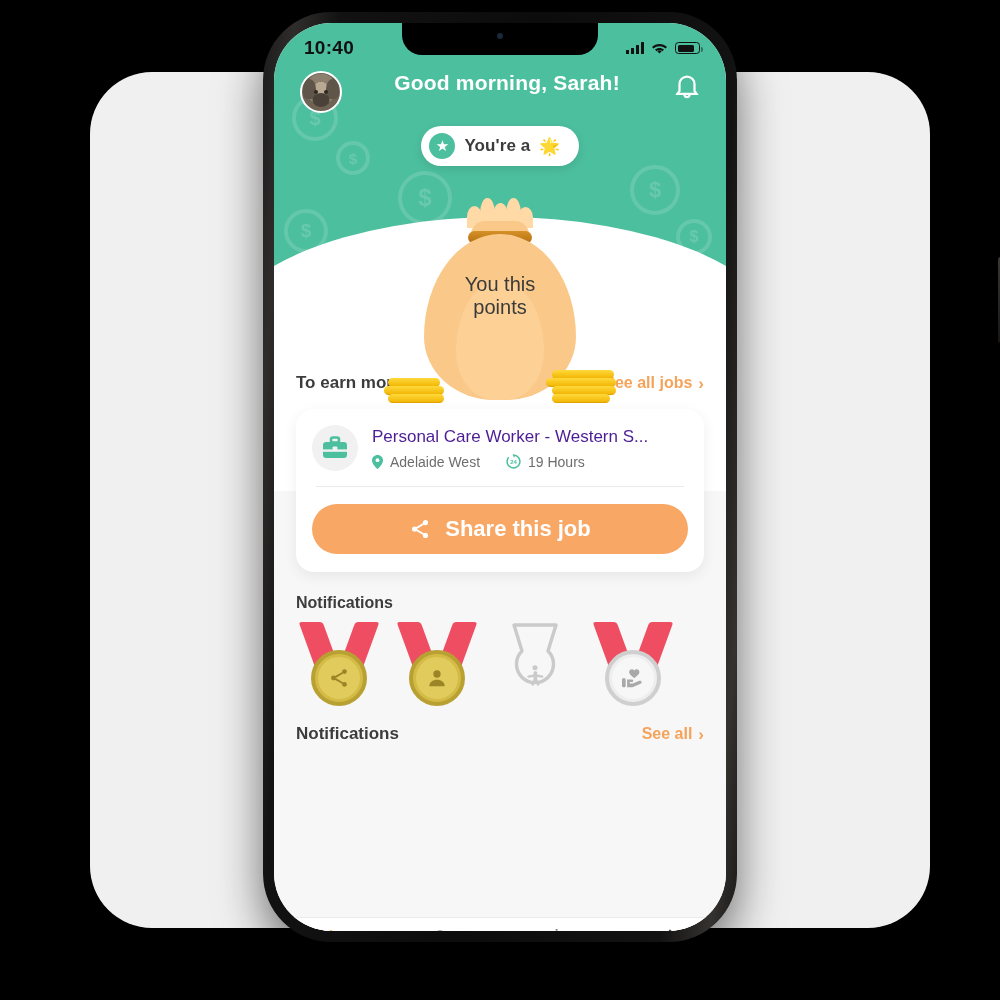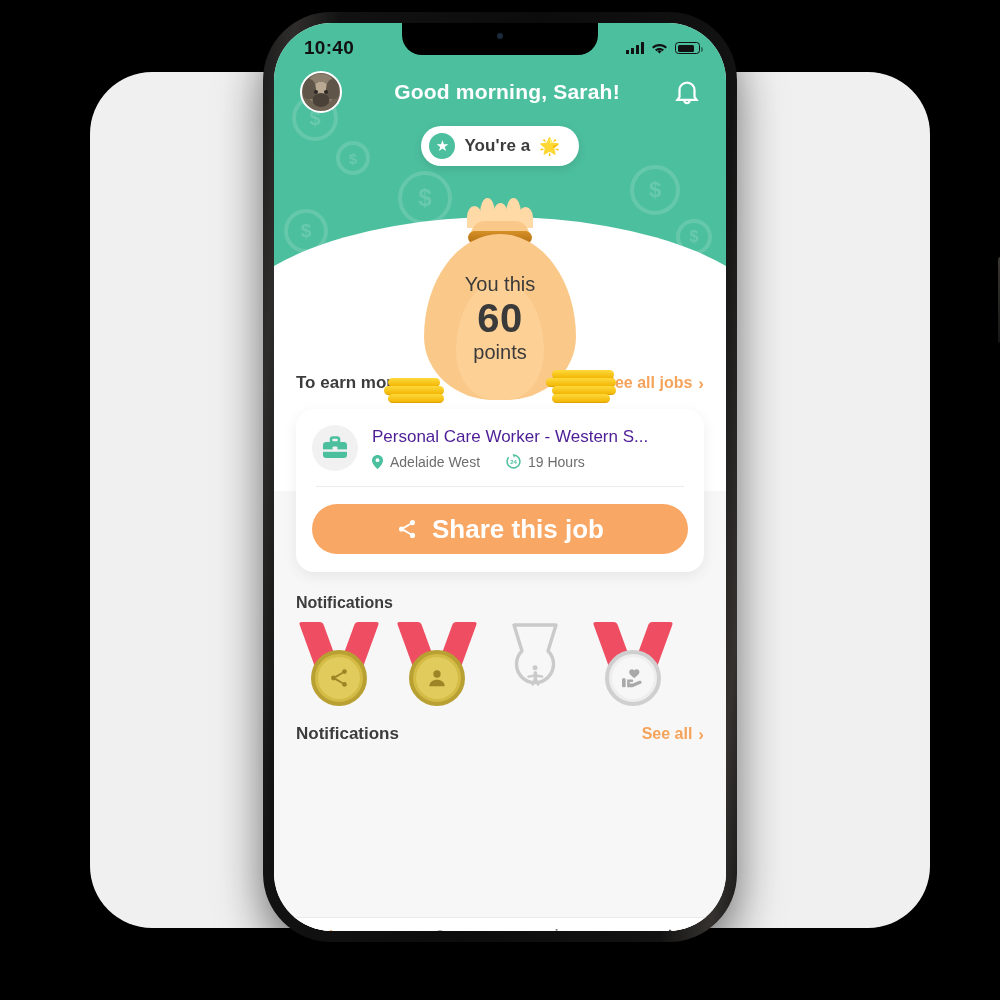--- a/index.html
+++ b/index.html
@@ -66,21 +66,21 @@
   .status-icons{ display:flex; align-items:center; gap:7px; }
   .bars{ display:flex; align-items:flex-end; gap:2px; height:12px; }
   .bars i{ display:block; width:3px; background:#111; border-radius:.5px; }
   .battery{ width:25px; height:12px; border:1.6px solid #111; border-radius:3.5px; position:relative; padding:1.5px; }
   .battery::after{ content:""; position:absolute; right:-4px; top:3.5px; width:2px; height:5px;
                    background:rgba(17,17,17,.45); border-radius:0 2px 2px 0; }
   .battery b{ display:block; height:100%; width:80%; background:#111; border-radius:1.5px; }
 
   
   .greeting-row{
-    position:relative; z-index:30; display:flex; align-items:center;
+    position:relative; z-index:30; display:flex; 
     padding:4px 24px 0 26px; gap:16px;
   }
   .avatar{
     width:42px; height:42px; border-radius:50%; border:2.5px solid #fff;
     overflow:hidden; flex:none; position:relative;
     background:radial-gradient(circle at 50% 42%, #b9a892 0 24%, #8d7f6d 25% 52%, #6f6354 53% 100%);
   }
   .avatar .ear-l,.avatar .ear-r{ position:absolute; top:6px; width:13px; height:20px; background:#5f5548; border-radius:60% 60% 40% 40%; }
   .avatar .ear-l{ left:1px; } .avatar .ear-r{ right:1px; }
   .avatar .muzzle{ position:absolute; left:50%; top:52%; transform:translateX(-50%);
@@ -165,21 +165,21 @@
     font-size:17px; color:#4c1d95; white-space:nowrap; overflow:hidden;
     text-overflow:ellipsis; margin-bottom:7px;
   }
   .job-meta{ display:flex; align-items:center; gap:26px; color:#6d6d6d; font-size:14px; }
   .meta{ display:flex; align-items:center; gap:7px; }
   .divider{ height:1px; background:#ececec; margin:15px 4px 0; }
   .share-btn{
     margin:17px 0 0; height:50px; border-radius:26px;
     background:#f8a765; border:none; width:100%;
     display:flex; align-items:center; justify-content:center; gap:14px;
-    color:#fff; font-size:26px; font-weight:bold; cursor:pointer;
+    color:#fff; font-size:22px; font-weight:bold; cursor:pointer;
     font-family:"Liberation Sans", sans-serif;
   }
 
   .section-title{ padding:0 22px; margin-top:22px; font-size:16px; font-weight:bold; color:#3c3c3c; }
   .medals{ display:flex; padding:10px 18px 0; gap:4px; }
   .medal{ width:94px; height:86px; position:relative; }
   .ribbon{ position:absolute; top:0; left:50%; transform:translateX(-50%); width:80px; height:44px; }
   .ribbon i{ position:absolute; top:0; width:24px; height:46px; background:#ef4d62; }
   .ribbon i.l{ left:8px; transform:skewX(20deg); border-radius:3px 3px 0 0; }
   .ribbon i.r{ right:8px; transform:skewX(-20deg); border-radius:3px 3px 0 0; }
@@ -294,21 +294,20 @@
         </div>
         <div class="coin-stack right">
           <i style="width:62px"></i>
             <i style="width:70px;margin-left:-6px"></i>
             <i style="width:64px"></i>
             <i style="width:58px"></i>
         </div>
 
         <div class="bag-text">
           <div class="lbl-top">You this</div>
-          <div class="num">60</div>
           <div class="lbl-bot">points</div>
         </div>
       </div>
     </div>
 
     <div class="sheet">
       <div class="white-top"></div>
 
       <div class="row-head">
         <h3>To earn more...</h3>

